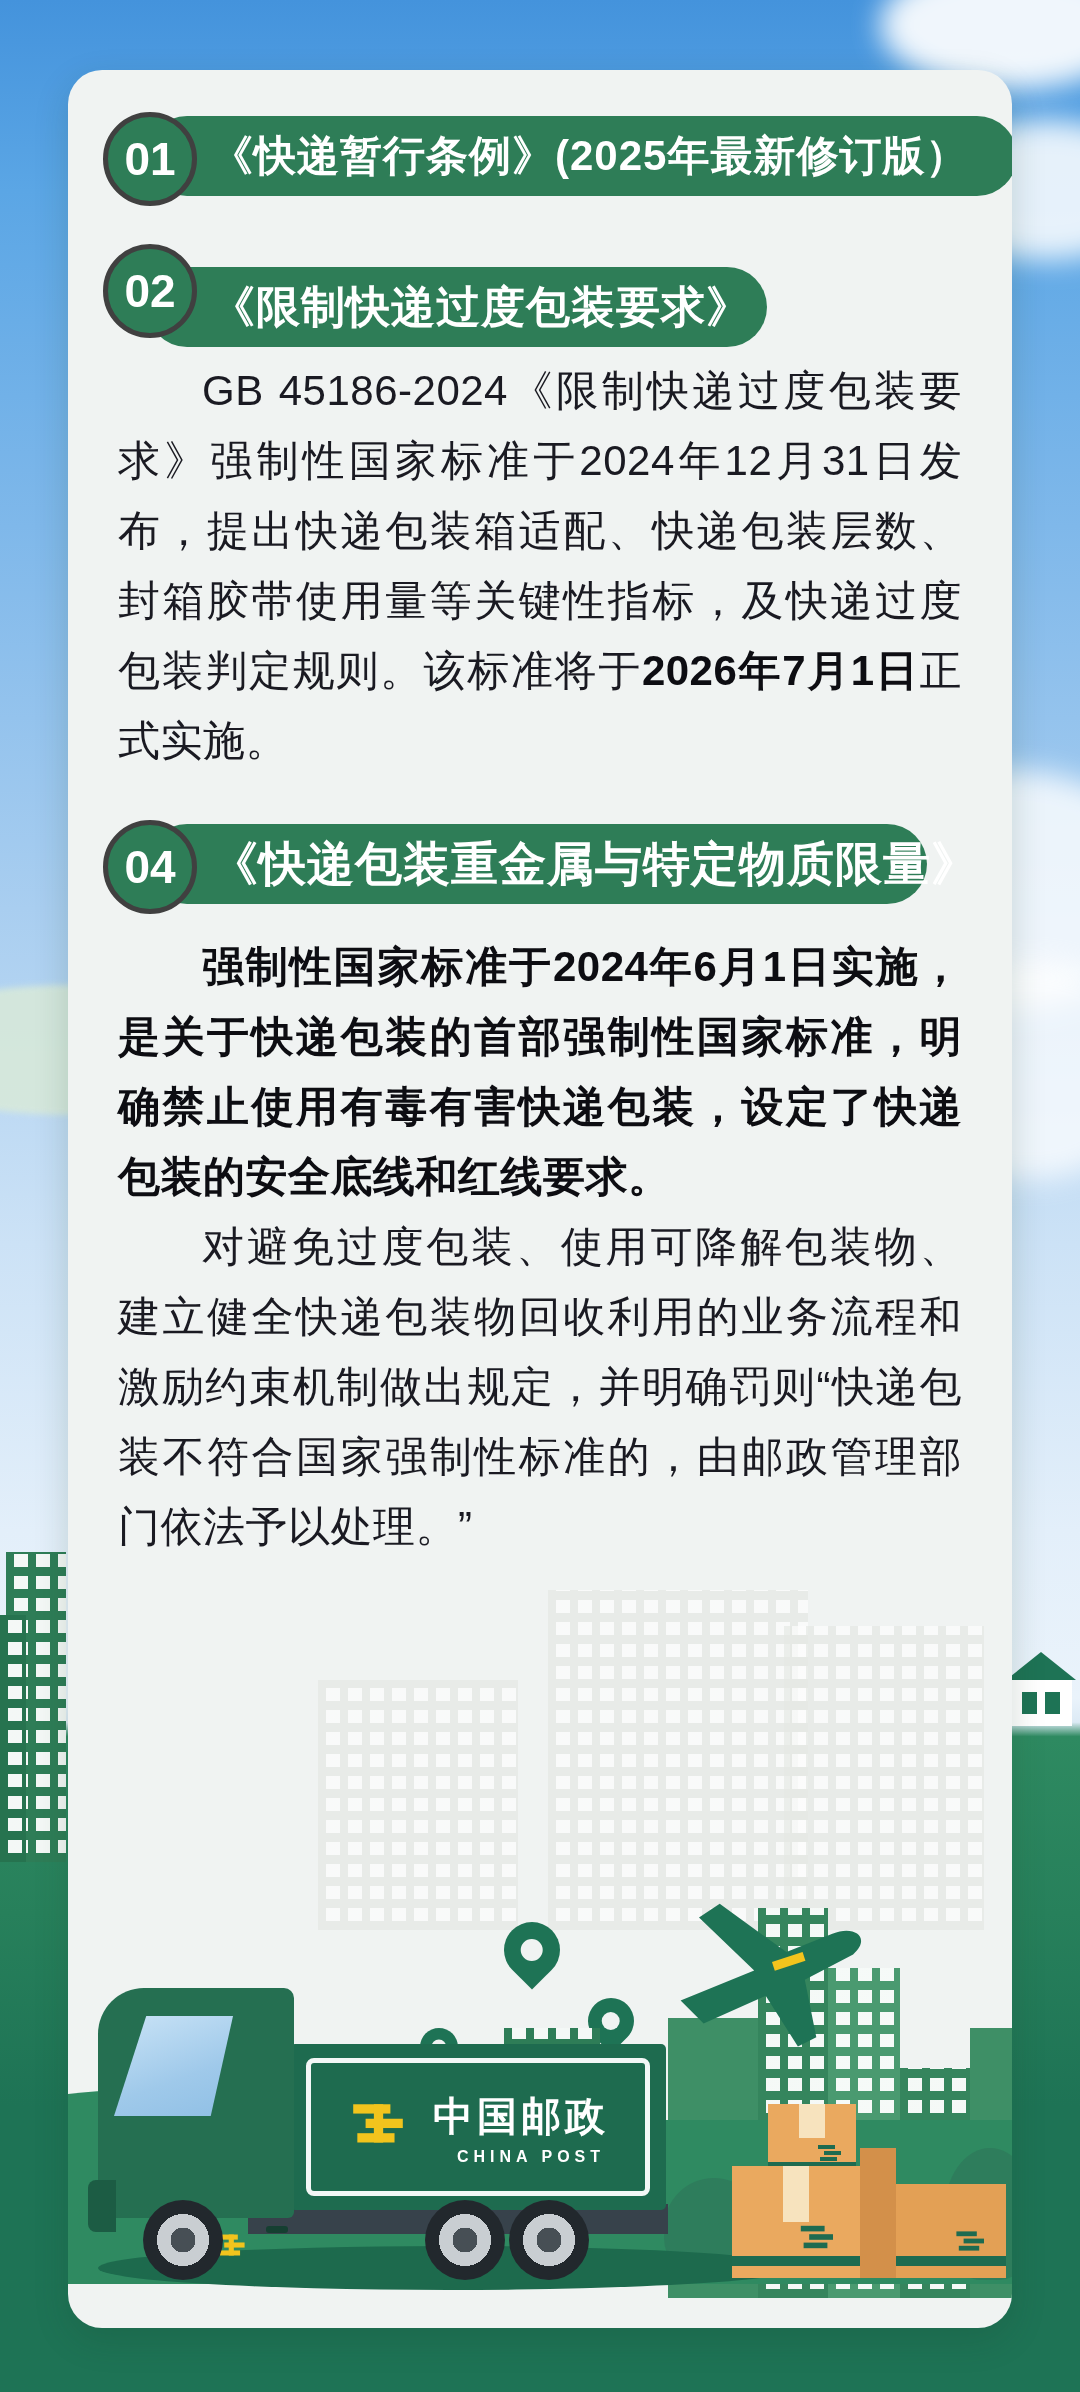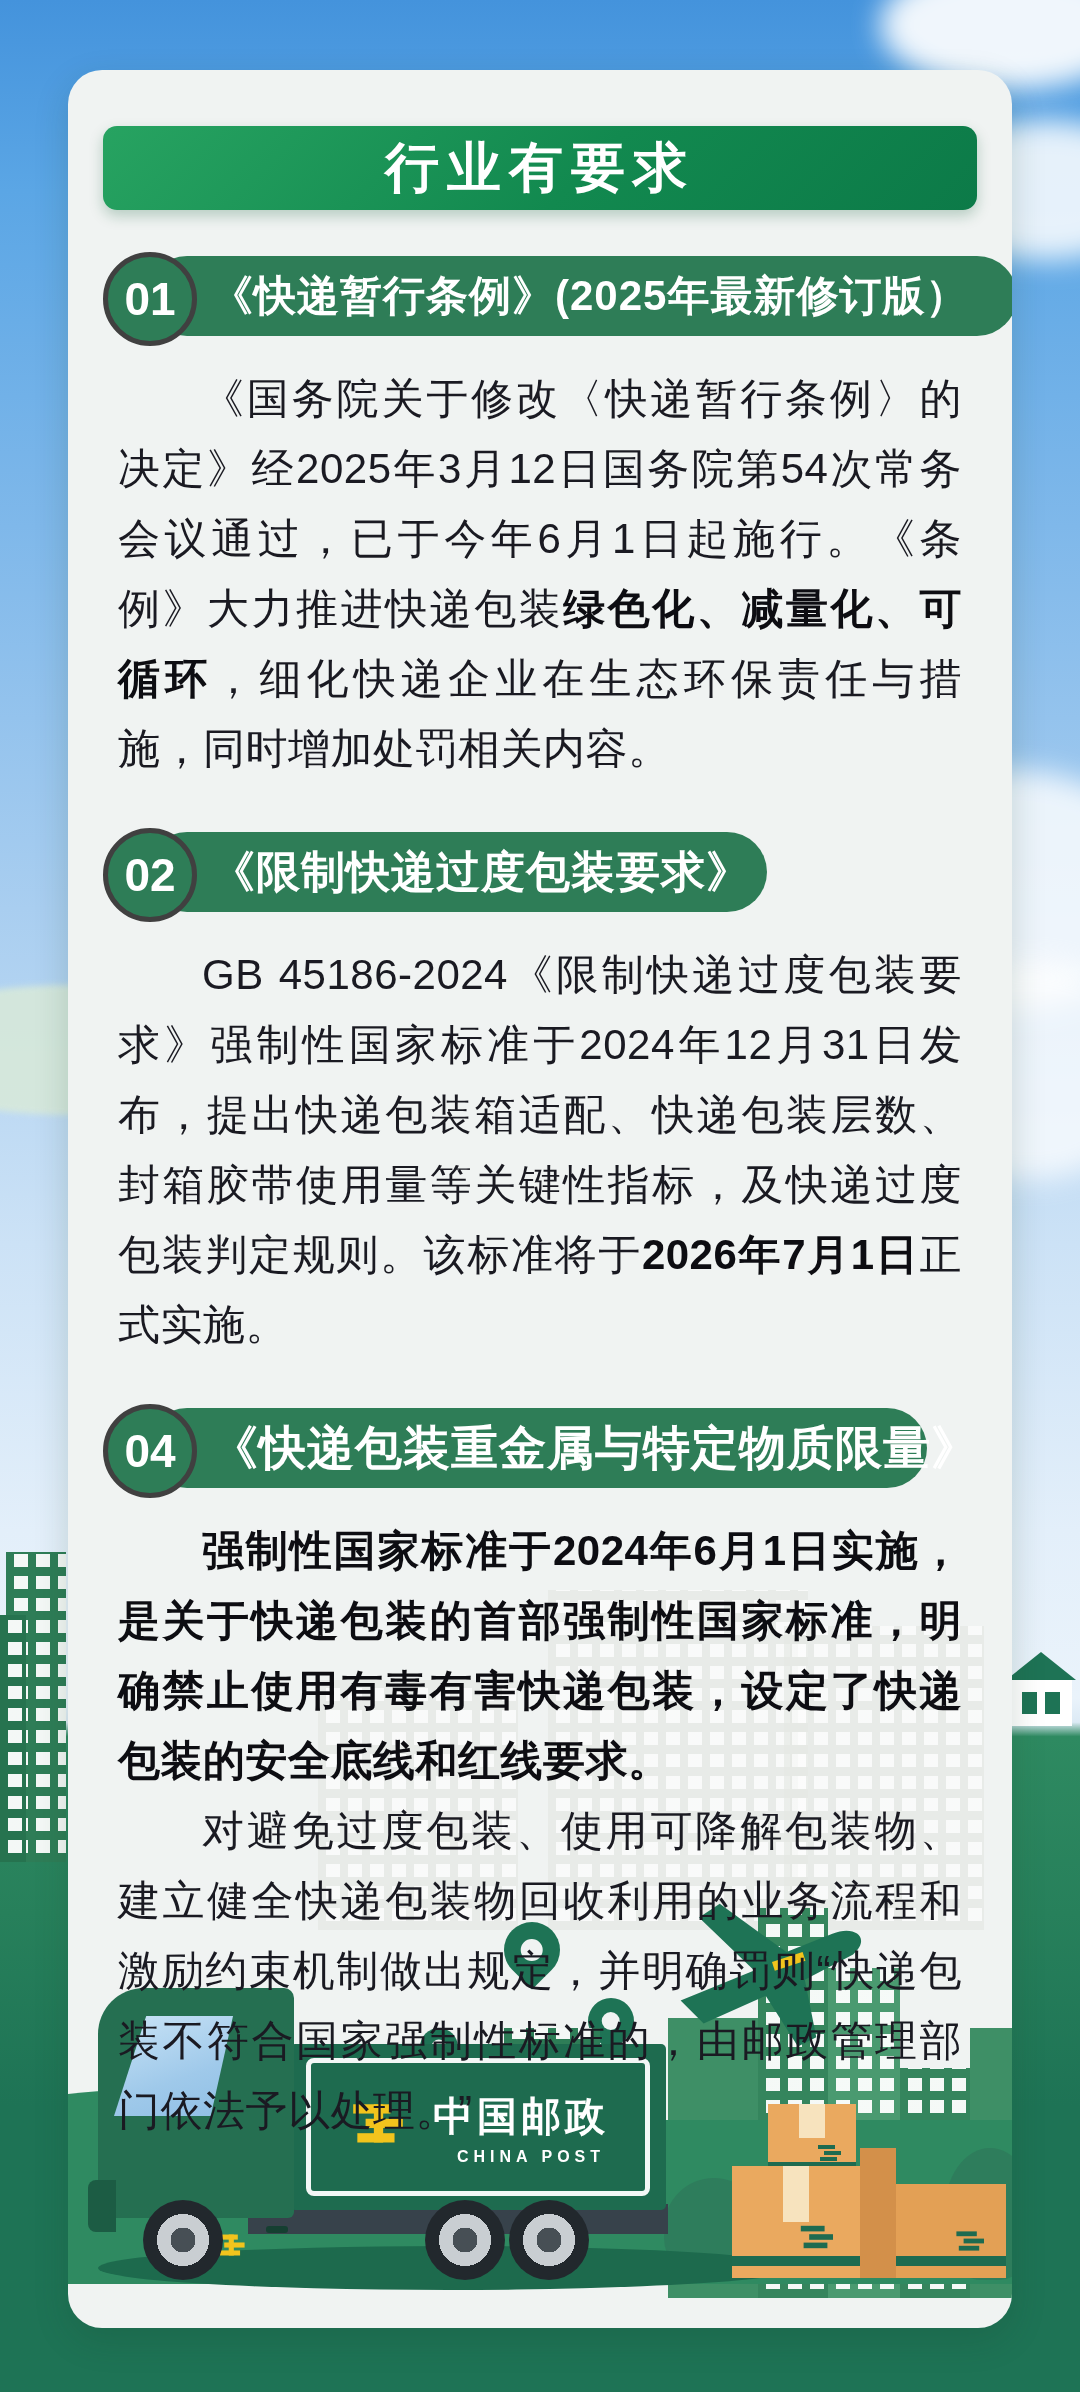--- a/index.html
+++ b/index.html
@@ -56,21 +56,21 @@
     display:flex;align-items:center;justify-content:center;
     color:#fff;font-size:46px;font-weight:700;
   }
   .pill{
     position:absolute;left:44px;top:4px;height:80px;border-radius:40px;
     background:#2E7D57;display:flex;align-items:center;
     padding-left:64px;white-space:nowrap;
     color:#fff;font-weight:700;font-size:44px;letter-spacing:1px;
   }
   .sec1 .pill{width:806px;font-size:42px;}
-  .sec2 .pill{width:556px;}
+  .sec2 .pill{width:556px;margin-top:19px;}
   .sec3 .pill{width:716px;font-size:47px;}
   
   .para{
     position:relative;z-index:2;margin:24px 50px 0;
     font-size:42px;line-height:70px;color:#1A1A22;
     text-align:justify;text-indent:2em;letter-spacing:.5px;
   }
   .para .b{font-weight:700;color:#0d0d12;}
   .para.allbold{font-weight:700;color:#0d0d12;}
   .mt-lg{margin-top:44px;}
@@ -148,29 +148,25 @@
     <div class="w"></div>
   </div>
 </div>
 
 <div class="card">
 
   <div class="faint-bldg fb1 win-grid"></div>
   <div class="faint-bldg fb2 win-grid"></div>
   <div class="faint-bldg fb3 win-grid"></div>
 
-  <div class="banner">
-    <span>行业有要求</span>
-  </div>
 
   <div class="sec-head sec1">
     <div class="sec-num">01</div>
     <div class="pill">《快递暂行条例》(2025年最新修订版）</div>
   </div>
-  <p class="para"><span>《国务院关于修改〈快递暂行条例〉的决定》经2025年3月12日国务院第54次常务会议通过，已于今年6月1日起施行。《条例》大力推进快递包装</span><span class="b">绿色化、减量化、可循环</span><span>，细化快递企业在生态环保责任与措施，同时增加处罚相关内容。</span></p>
 
   <div class="sec-head sec2 mt-lg">
     <div class="sec-num">02</div>
     <div class="pill">《限制快递过度包装要求》</div>
   </div>
   <p class="para"><span>GB 45186-2024《限制快递过度包装要求》强制性国家标准于2024年12月31日发布，提出快递包装箱适配、快递包装层数、封箱胶带使用量等关键性指标，及快递过度包装判定规则。该标准将于</span><span class="b">2026年7月1日</span><span>正式实施。</span></p>
 
   <div class="sec-head sec3 mt-lg">
     <div class="sec-num">04</div>
     <div class="pill">《快递包装重金属与特定物质限量》</div>

